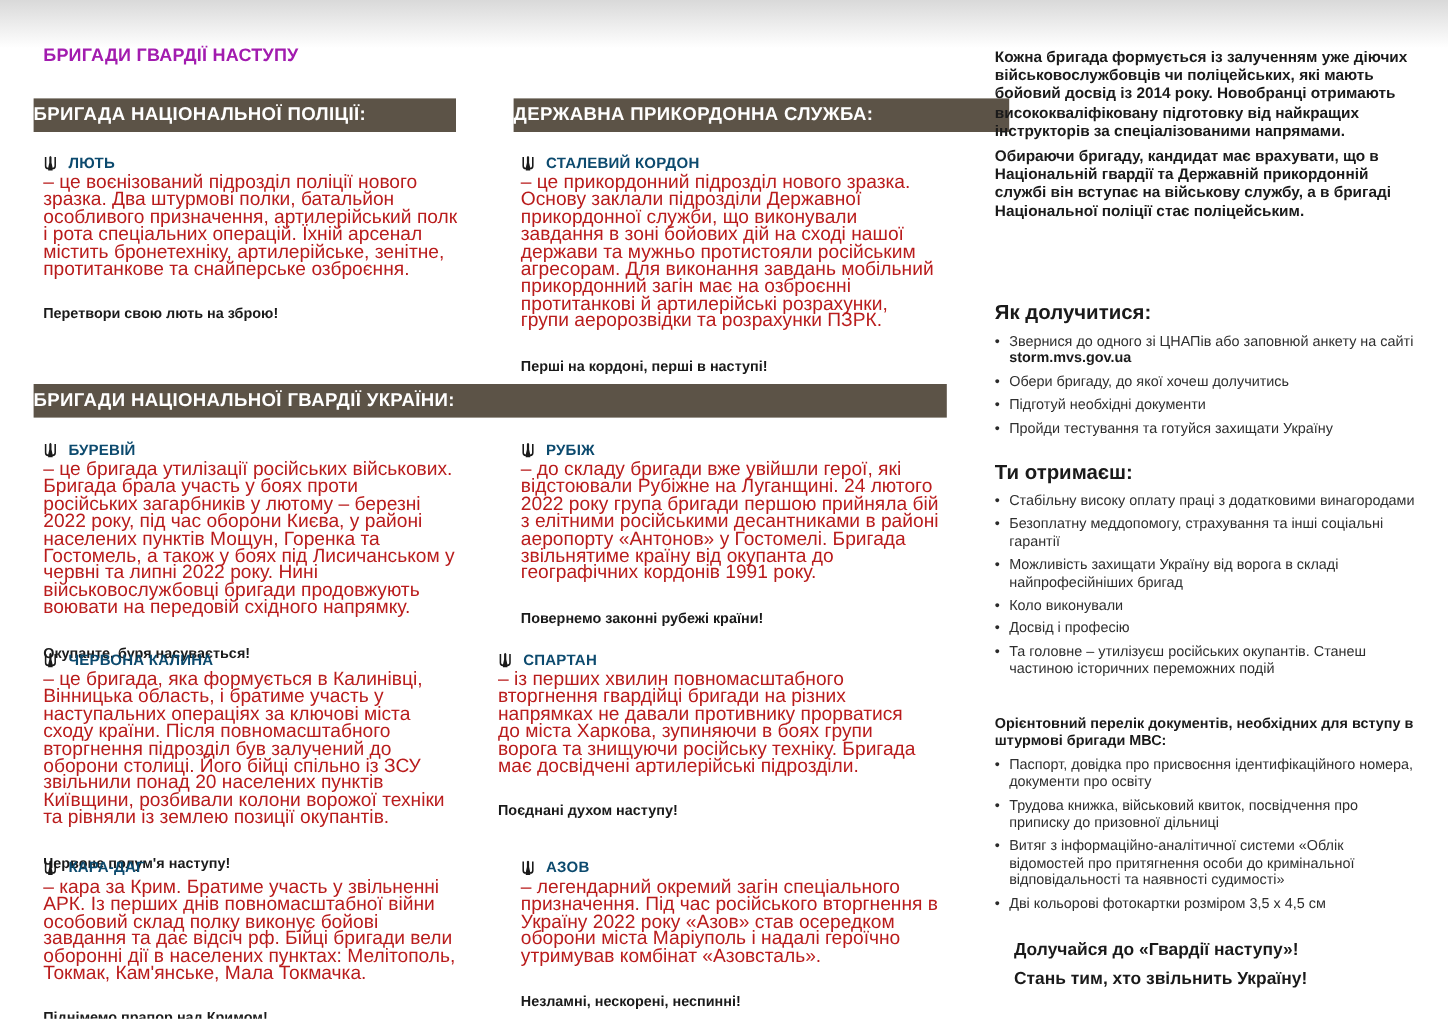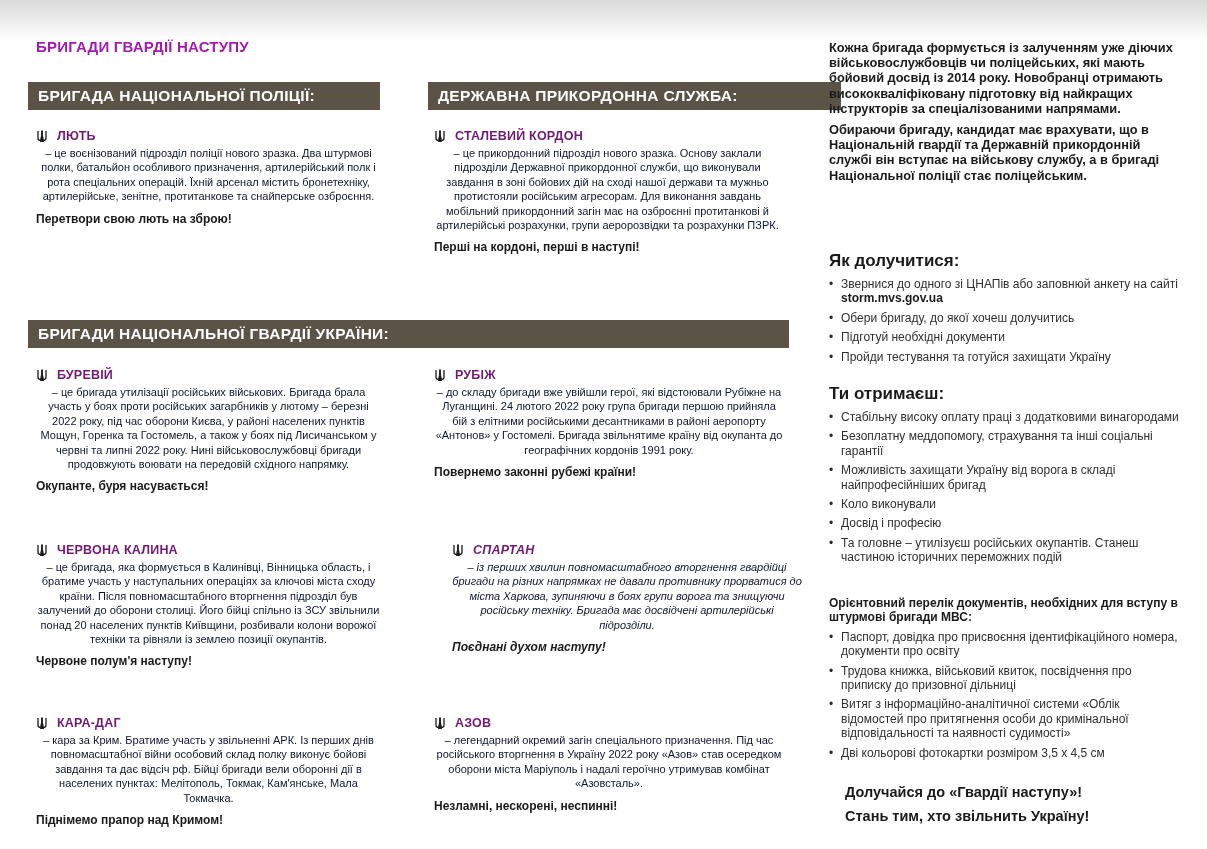--- a/index.html
+++ b/index.html
@@ -2,26 +2,26 @@
 <html><head>
 <meta charset="utf-8">
 <style>
   * { box-sizing: border-box; margin: 0; padding: 0; }
   html, body { width: 1207px; height: 849px; overflow: hidden; background: #ffffff; }
   body { position: relative; font-family: "Liberation Sans", "DejaVu Sans", sans-serif; color: #2a2a2a; }
   .top-fade { position: absolute; left: 0; top: 0; width: 1207px; height: 40px;
     background: linear-gradient(to bottom, #d9d9d9 0%, #ececec 50%, #ffffff 100%); }
   .page-title { position: absolute; left: 36px; top: 38px; font-size: 15px; font-weight: 700; letter-spacing: 0.2px; color: #a21caf; }
   .bar { position: absolute; height: 28px; background: #5c5347; color: #ffffff; font-weight: 700;
-    font-size: 15.5px; line-height: 28px; padding-left: 10px; letter-spacing: 0.3px; }
+    font-size: 15.5px; line-height: 28px; letter-spacing: 0.3px; }
   .brigade { position: absolute; width: 350px; }
-  .brigade .name { display: flex; align-items: center; font-weight: 700; font-size: 12.5px; color: #701a75; height: 16px; margin-bottom: 2px; letter-spacing: 0.2px; }
+  .brigade .name { display: flex; align-items: center; font-weight: 700; font-size: 12.5px; color: #0c4a6e; height: 16px; margin-bottom: 2px; letter-spacing: 0.2px; }
   .brigade .name svg { width: 12px; height: 13px; margin-right: 9px; flex: none; }
-  .brigade .desc { font-size: 11px; line-height: 14.4px; color: #0f172a; text-align: center; }
-  .brigade .motto { font-size: 12px; font-weight: 700; line-height: 14.4px; color: #1a1a1a; margin-top: 8px; }
+  .brigade .desc { font-size: 16px; line-height: 14.4px; color: #b91c1c; }
+  .brigade .motto { font-size: 12px; font-weight: 700; line-height: 14.4px; color: #1a1a1a; margin-top: 22px; }
   .right { position: absolute; left: 829px; width: 350px; }
   .intro p { font-size: 12.8px; font-weight: 700; line-height: 15.2px; color: #1a1a1a; margin-bottom: 6px; }
   .sec-title { font-size: 17px; font-weight: 700; color: #1a1a1a; margin-bottom: 6px; }
   ul.bullets { list-style: none; }
   ul.bullets li { position: relative; padding-left: 12px; font-size: 12px; line-height: 14.4px; color: #2f2f2f; margin-bottom: 5px; }
   ul.bullets li::before { content: "•"; position: absolute; left: 0; top: 0; color: #2a2a2a; }
   .docs-title { font-size: 12px; font-weight: 700; line-height: 14.4px; color: #1a1a1a; margin-bottom: 5px; }
   .cta { font-size: 14.5px; font-weight: 700; color: #1a1a1a; line-height: 18px; }
   .cta div { margin-bottom: 6px; }
   b.url { font-weight: 700; color: #1a1a1a; }
@@ -87,21 +87,21 @@
   <div class="name">
     <svg viewBox="0 0 12 14">
         <path d="M1 1 L1 9 Q1 12 4 12 L4 13 L8 13 L8 12 Q11 12 11 9 L11 1 L9.6 1 L9.6 9 Q9.6 10.6 8 10.6 L7 6 L7 1 L6 0 L5 1 L5 6 L4 10.6 Q2.4 10.6 2.4 9 L2.4 1 Z" fill="#1a1a1a"></path>
       </svg>
     <span>ЧЕРВОНА КАЛИНА</span>
   </div>
   <div class="desc">– це бригада, яка формується в Калинівці, Вінницька область, і братиме участь у наступальних операціях за ключові міста сходу країни. Після повномасштабного вторгнення підрозділ був залучений до оборони столиці. Його бійці спільно із ЗСУ звільнили понад 20 населених пунктів Київщини, розбивали колони ворожої техніки та рівняли із землею позиції окупантів.</div>
   <div class="motto">Червоне полум'я наступу!</div>
 </div>
 
-<div class="brigade" style="left:452px; top:542px; width:350px;font-style:italic;">
+<div class="brigade" style="left:415px; top:542px; width:350px;">
   <div class="name">
     <svg viewBox="0 0 12 14">
         <path d="M1 1 L1 9 Q1 12 4 12 L4 13 L8 13 L8 12 Q11 12 11 9 L11 1 L9.6 1 L9.6 9 Q9.6 10.6 8 10.6 L7 6 L7 1 L6 0 L5 1 L5 6 L4 10.6 Q2.4 10.6 2.4 9 L2.4 1 Z" fill="#1a1a1a"></path>
       </svg>
     <span>СПАРТАН</span>
   </div>
   <div class="desc">– із перших хвилин повномасштабного вторгнення гвардійці бригади на різних напрямках не давали противнику прорватися до міста Харкова, зупиняючи в боях групи ворога та знищуючи російську техніку. Бригада має досвідчені артилерійські підрозділи.</div>
   <div class="motto">Поєднані духом наступу!</div>
 </div>
 

